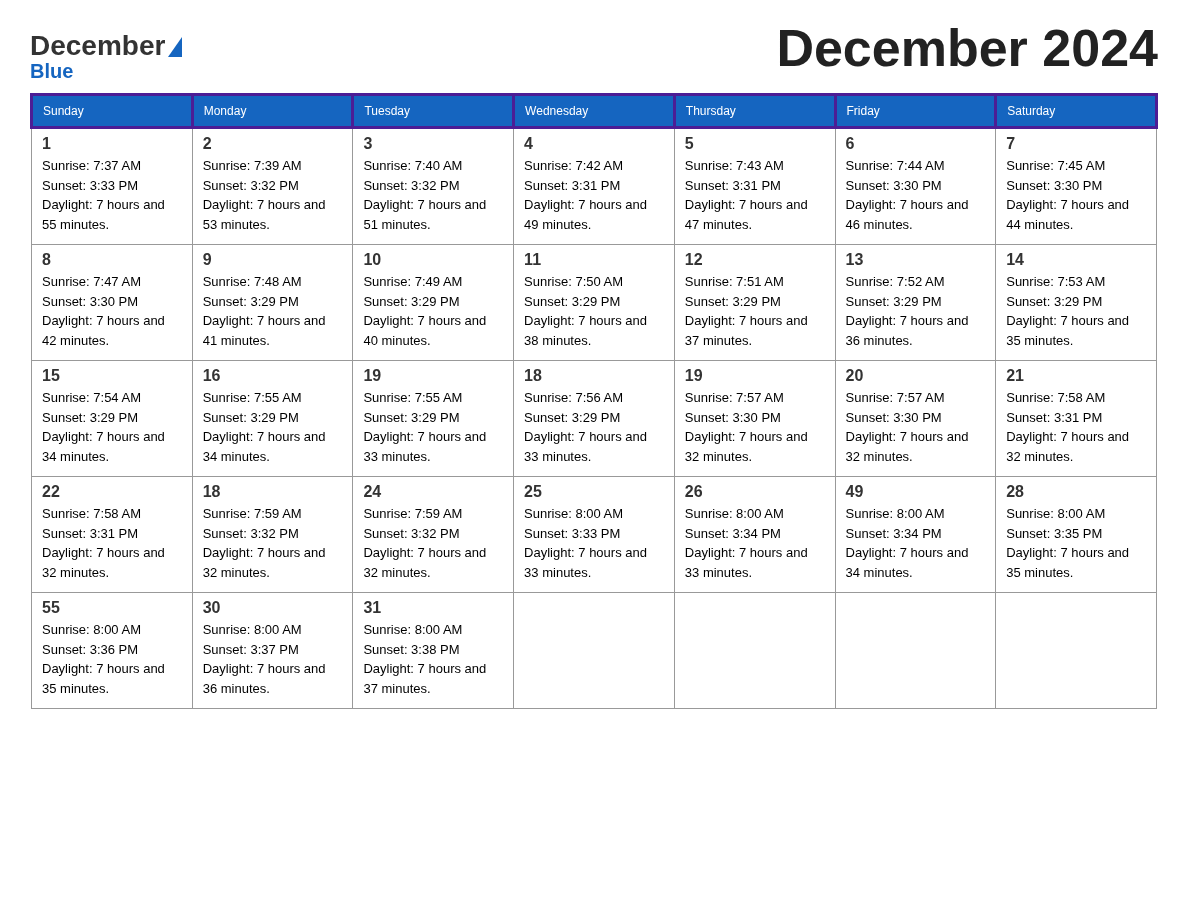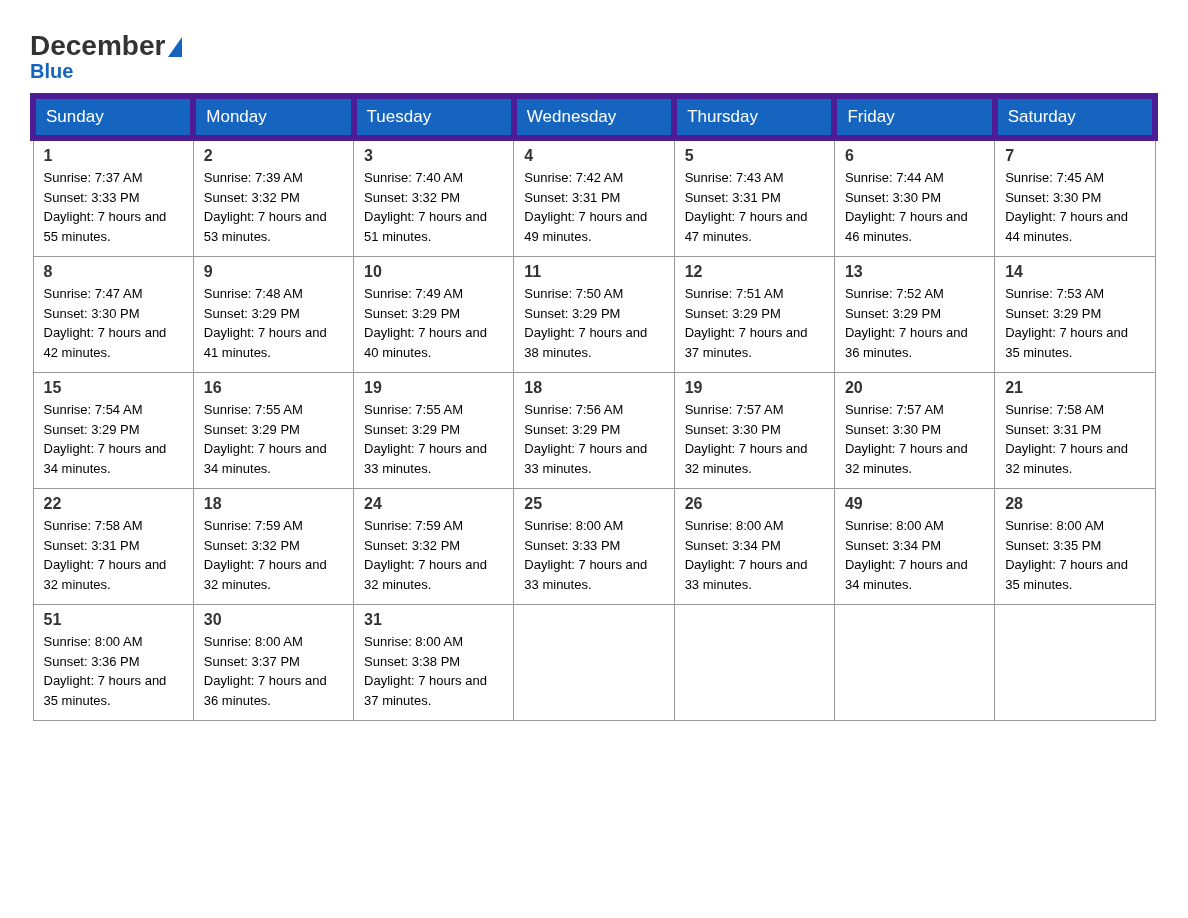--- a/index.html
+++ b/index.html
@@ -34,25 +34,25 @@
       margin-top: 4px;
     }
     .calendar-table {
       width: 100%;
       border-collapse: collapse;
       margin-top: 10px;
     }
     .calendar-table thead tr th {
       background-color: #1565c0;
       color: #fff;
-      font-size: 17px;
+      font-size: 12px;
       font-weight: normal;
       padding: 8px 10px;
       text-align: left;
-      border: 6px solid #4c1d95;
+      border: 3px solid #4c1d95;
     }
     .calendar-table tbody tr td {
       vertical-align: top;
       padding: 6px 10px 10px 10px;
       border: 1px solid #999;
       width: 14.28%;
       font-size: 13.5px;
       color: #333;
       background: #fff;
       min-height: 90px;
@@ -107,20 +107,21 @@
 <div class="page">
   <div class="header">
     <div class="logo-block">
       <div class="logo-row1">
         <span class="general-text">December</span>
         <span class="triangle-icon"></span>
       </div>
       <div class="logo-row2">Blue</div>
     </div>
     <div class="title-area">
+      <div class="month-title">December 2024</div>
     </div>
   </div>
 
   <table class="calendar-table">
     <thead>
       <tr id="weekday-header-row">
       <th>Sunday</th>
           <th>Monday</th>
           <th>Tuesday</th>
           <th>Wednesday</th>
@@ -245,21 +246,21 @@
             <span class="day-number">49</span>
             <div class="day-info">Sunrise: 8:00 AM<br>Sunset: 3:34 PM<br>Daylight: 7 hours and 34 minutes.</div>
           </td>
           <td>
             <span class="day-number">28</span>
             <div class="day-info">Sunrise: 8:00 AM<br>Sunset: 3:35 PM<br>Daylight: 7 hours and 35 minutes.</div>
           </td>
         </tr>
         <tr>
           <td>
-            <span class="day-number">51</span>
+            <span class="day-number">55</span>
             <div class="day-info">Sunrise: 8:00 AM<br>Sunset: 3:36 PM<br>Daylight: 7 hours and 35 minutes.</div>
           </td>
           <td>
             <span class="day-number">30</span>
             <div class="day-info">Sunrise: 8:00 AM<br>Sunset: 3:37 PM<br>Daylight: 7 hours and 36 minutes.</div>
           </td>
           <td>
             <span class="day-number">31</span>
             <div class="day-info">Sunrise: 8:00 AM<br>Sunset: 3:38 PM<br>Daylight: 7 hours and 37 minutes.</div>
           </td>

